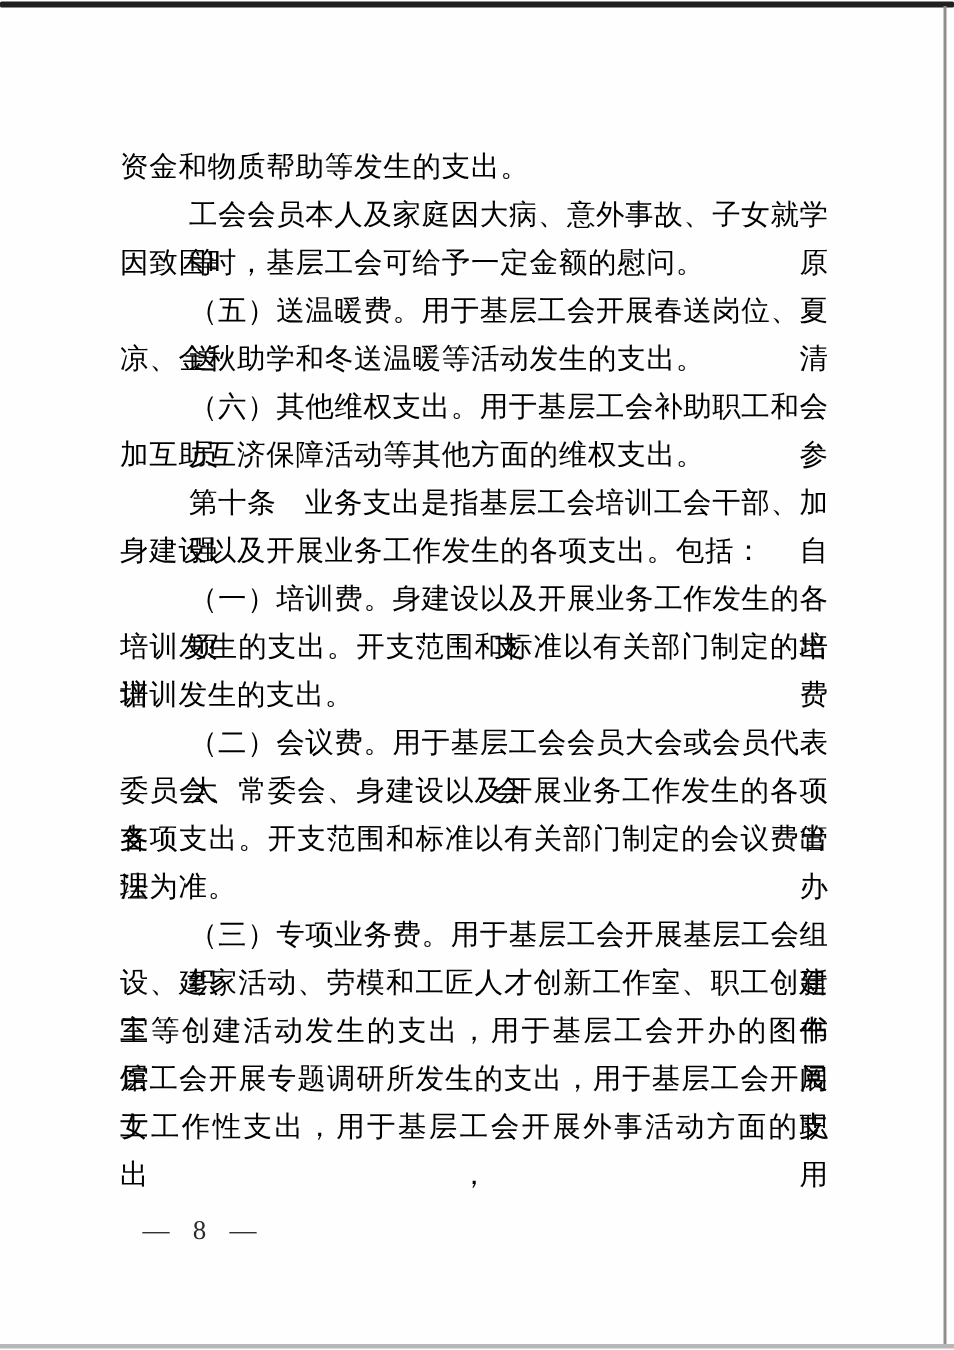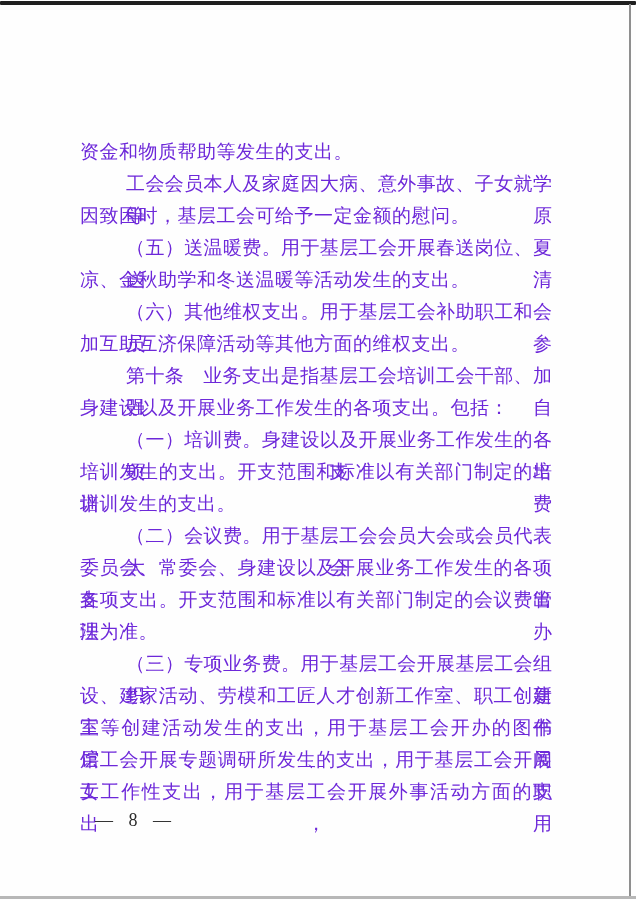--- a/index.html
+++ b/index.html
@@ -39,22 +39,21 @@
     left: 0; top: 896px;
     width: 636px; height: 3px;
     background: #b7b7b7;
   }
   
   .text-block {
     position: absolute;
     left: 80px;
     top: 96px;
     width: 472px;
-    color: #6d28d9;
-    margin-top: 40px;
+    color: #000000;
   }
   .line {
     height: 32px;
     line-height: 32px;
     font-size: 19px;
     letter-spacing: 0.5px;
     white-space: nowrap;
     text-align: left;
   }
   .line.full {

